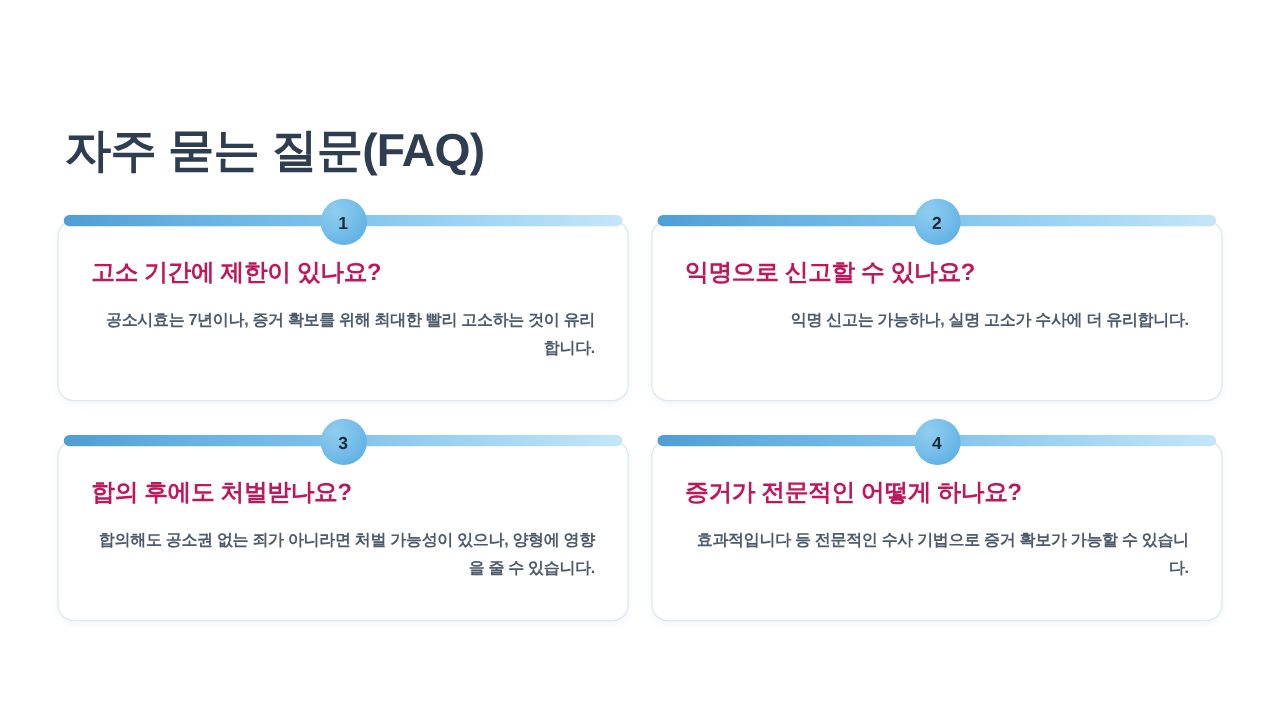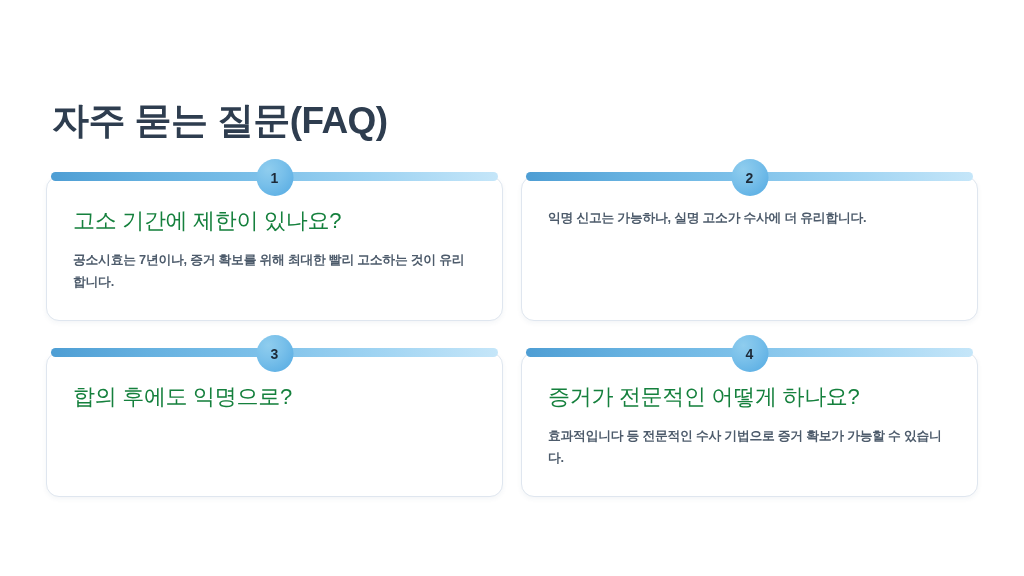--- a/index.html
+++ b/index.html
@@ -89,35 +89,36 @@
     align-items: center;
     justify-content: center;
     font-size: 14px;
     font-weight: 700;
     color: #1d2a38;
     line-height: 1;
   }
 
   .card-question {
     margin: 0 0 13px 0;
-    font-size: 22px;
-    font-weight: 400;
-    color: #15803d;
+    font-size: 19px;
+    font-weight: 700;
+    color: #be185d;
     letter-spacing: -0.3px;
     line-height: 1.3;
   }
 
   .card-answer {
     margin: 0;
     font-size: 12.8px;
     font-weight: 600;
     color: #4d5b6b;
     line-height: 1.72;
     letter-spacing: -0.25px;
     max-width: 415px;
+    text-align: right;
   }
 </style>
 </head>
 <body>
 
 <div class="slide">
 
   <h1 class="page-title">자주 묻는 질문(FAQ)</h1>
 
   <div class="faq-grid">
@@ -125,27 +126,29 @@
     <div class="faq-card">
       <div class="card-topbar"></div>
       <div class="card-badge">1</div>
       <p class="card-question">고소 기간에 제한이 있나요?</p>
       <p class="card-answer">공소시효는 7년이나, 증거 확보를 위해 최대한 빨리 고소하는 것이 유리합니다.</p>
     </div>
 
     <div class="faq-card">
       <div class="card-topbar"></div>
       <div class="card-badge">2</div>
+      <p class="card-question">익명으로 신고할 수 있나요?</p>
       <p class="card-answer">익명 신고는 가능하나, 실명 고소가 수사에 더 유리합니다.</p>
     </div>
 
     <div class="faq-card">
       <div class="card-topbar"></div>
       <div class="card-badge">3</div>
-      <p class="card-question">합의 후에도 익명으로?</p>
+      <p class="card-question">합의 후에도 처벌받나요?</p>
+      <p class="card-answer">합의해도 공소권 없는 죄가 아니라면 처벌 가능성이 있으나, 양형에 영향을 줄 수 있습니다.</p>
     </div>
 
     <div class="faq-card">
       <div class="card-topbar"></div>
       <div class="card-badge">4</div>
       <p class="card-question">증거가 전문적인 어떻게 하나요?</p>
       <p class="card-answer">효과적입니다 등 전문적인 수사 기법으로 증거 확보가 가능할 수 있습니다.</p>
     </div>
 
   </div>

